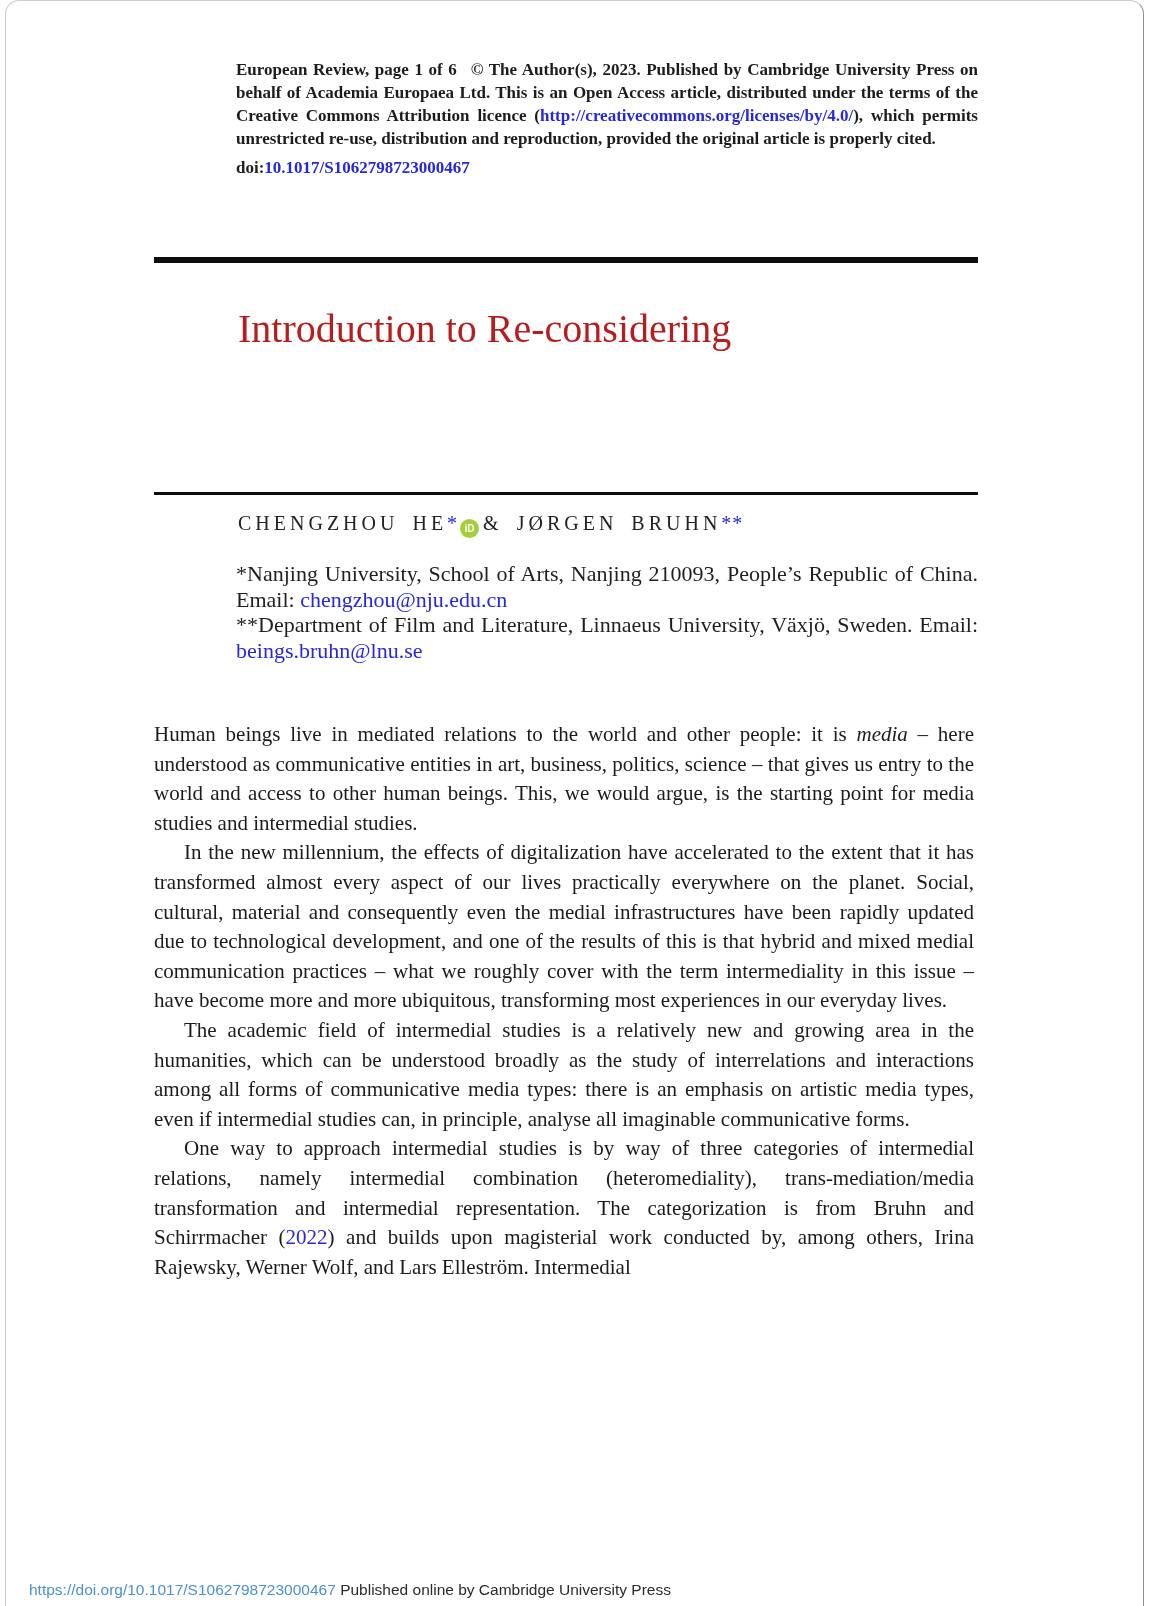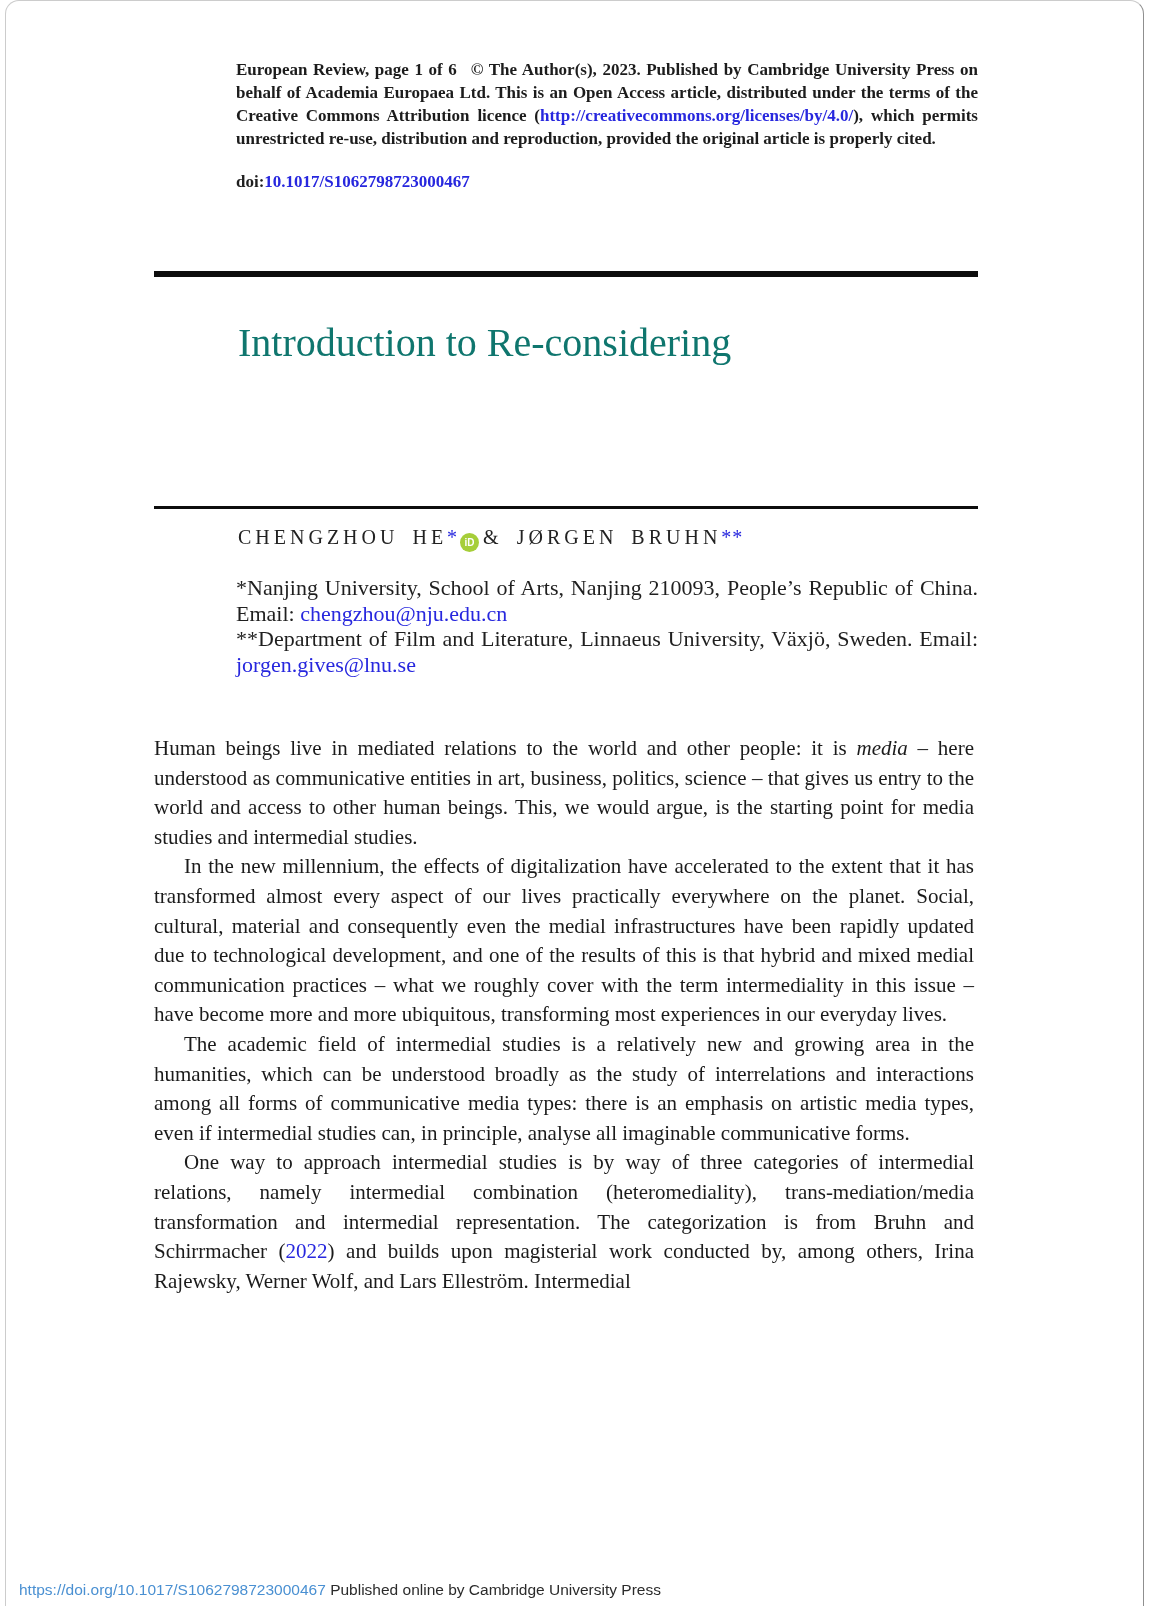--- a/index.html
+++ b/index.html
@@ -27,40 +27,40 @@
     font-weight: bold;
   }
   .header-note {
     font-size: 17px;
     line-height: 23px;
     text-align: justify;
     color: #1c1c1c;
   }
   .hgap { display: inline-block; width: 14px; }
   .doi-line {
-    margin-top: 20px;
+    margin-top: 6px;
     font-size: 17px;
     line-height: 23px;
   }
   a, .link {
     color: #2727de;
     text-decoration: none;
     cursor: pointer;
   }
   
   .rule { margin-left: 148px; width: 824px; background: #0d0d0d; }
   .rule.thick { height: 6px; margin-top: 78px; }
   .rule.thin  { height: 3px; margin-top: 69px; }
   
   .article-title {
     margin: 34px 30px 0 232px;
     font-size: 40px;
     line-height: 63px;
     font-weight: normal;
-    color: #0f766e;
+    color: #b91c1c;
   }
   
   .authors {
     margin: 15px 30px 0 232px;
     font-size: 20px;
     line-height: 26px;
     letter-spacing: 4px;
     word-spacing: 5px;
     color: #222222;
     white-space: nowrap;
@@ -98,21 +98,21 @@
     line-height: 29.6px;
     text-align: justify;
     color: #1b1b1b;
   }
   .body-text p { text-indent: 30px; }
   .body-text p.first { text-indent: 0; margin-top: 24px; }
   .italic { font-style: italic; }
   
   .page-footer {
     position: absolute;
-    left: 19px; bottom: 7px;
+    left: 29px; bottom: 7px;
     font-family: "Liberation Sans", "DejaVu Sans", sans-serif;
     font-size: 15.5px;
     color: #2b2b2b;
     z-index: 3;
     white-space: nowrap;
   }
   .page-footer .doi-url { color: #4a90d2; }
 </style>
 </head>
 <body>
@@ -127,21 +127,21 @@
   <div class="rule thick"></div>
 
   <h1 class="article-title"><span>Introduction to Re-considering</span><br>
     <br>
     </h1>
 
   <div class="rule thin"></div>
 
   <div class="authors"><span>CHENGZHOU HE</span><span class="mark">*</span><span class="orcid-badge">iD</span><span>&amp; </span><span>JØRGEN BRUHN</span><span class="mark">**</span></div>
 
-  <div class="affiliations"><span>*Nanjing University, School of Arts, Nanjing 210093, People’s Republic of China. Email: </span><a class="link">chengzhou@nju.edu.cn</a><br><span>**Department of Film and Literature, Linnaeus University, Växjö, Sweden. Email: </span><a class="link">jorgen.gives@lnu.se</a></div>
+  <div class="affiliations"><span>*Nanjing University, School of Arts, Nanjing 210093, People’s Republic of China. Email: </span><a class="link">chengzhou@nju.edu.cn</a><br><span>**Department of Film and Literature, Linnaeus University, Växjö, Sweden. Email: </span><a class="link">beings.bruhn@lnu.se</a></div>
 
   <div class="body-text">
     <p class="first"><span>Human beings live in mediated relations to the world and other people: it is </span><span class="italic">media</span><span> – here understood as communicative entities in art, business, politics, science – that gives us entry to the world and access to other human beings. This, we would argue, is the starting point for media studies and intermedial studies.</span></p>
     <p>In the new millennium, the effects of digitalization have accelerated to the extent that it has transformed almost every aspect of our lives practically everywhere on the planet. Social, cultural, material and consequently even the medial infrastructures have been rapidly updated due to technological development, and one of the results of this is that hybrid and mixed medial communication practices – what we roughly cover with the term intermediality in this issue – have become more and more ubiquitous, transforming most experiences in our everyday lives.</p>
     <p>The academic field of intermedial studies is a relatively new and growing area in the humanities, which can be understood broadly as the study of interrelations and interactions among all forms of communicative media types: there is an emphasis on artistic media types, even if intermedial studies can, in principle, analyse all imaginable communicative forms.</p>
     <p><span>One way to approach intermedial studies is by way of three categories of intermedial relations, namely intermedial combination (heteromediality), trans-mediation/media transformation and intermedial representation. The categorization is from Bruhn and Schirrmacher (</span><a class="link">2022</a><span>) and builds upon magisterial work conducted by, among others, Irina Rajewsky, Werner Wolf, and Lars Elleström. Intermedial</span></p>
   </div>
 
 </div>
 

